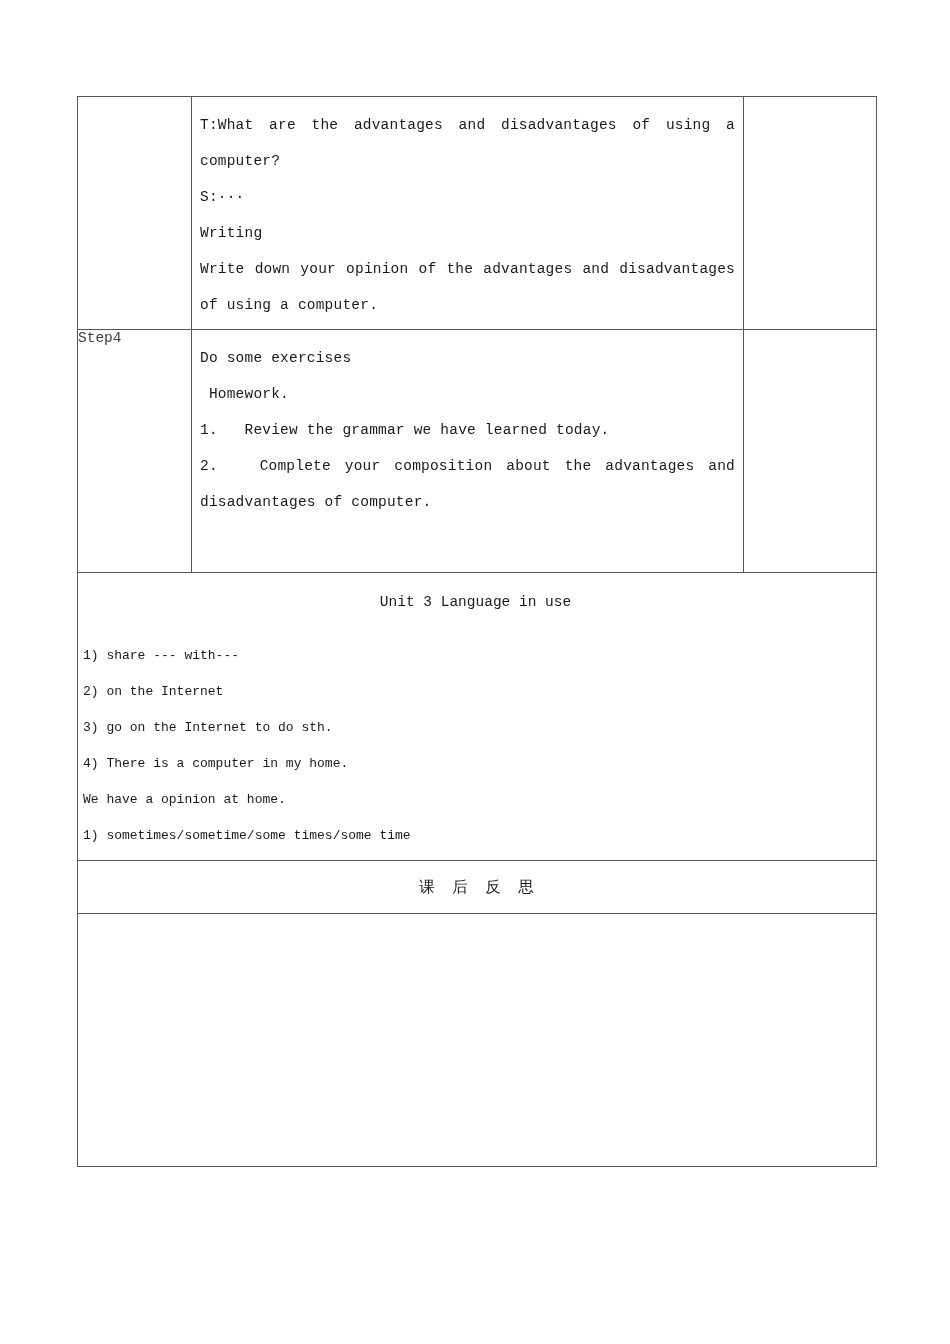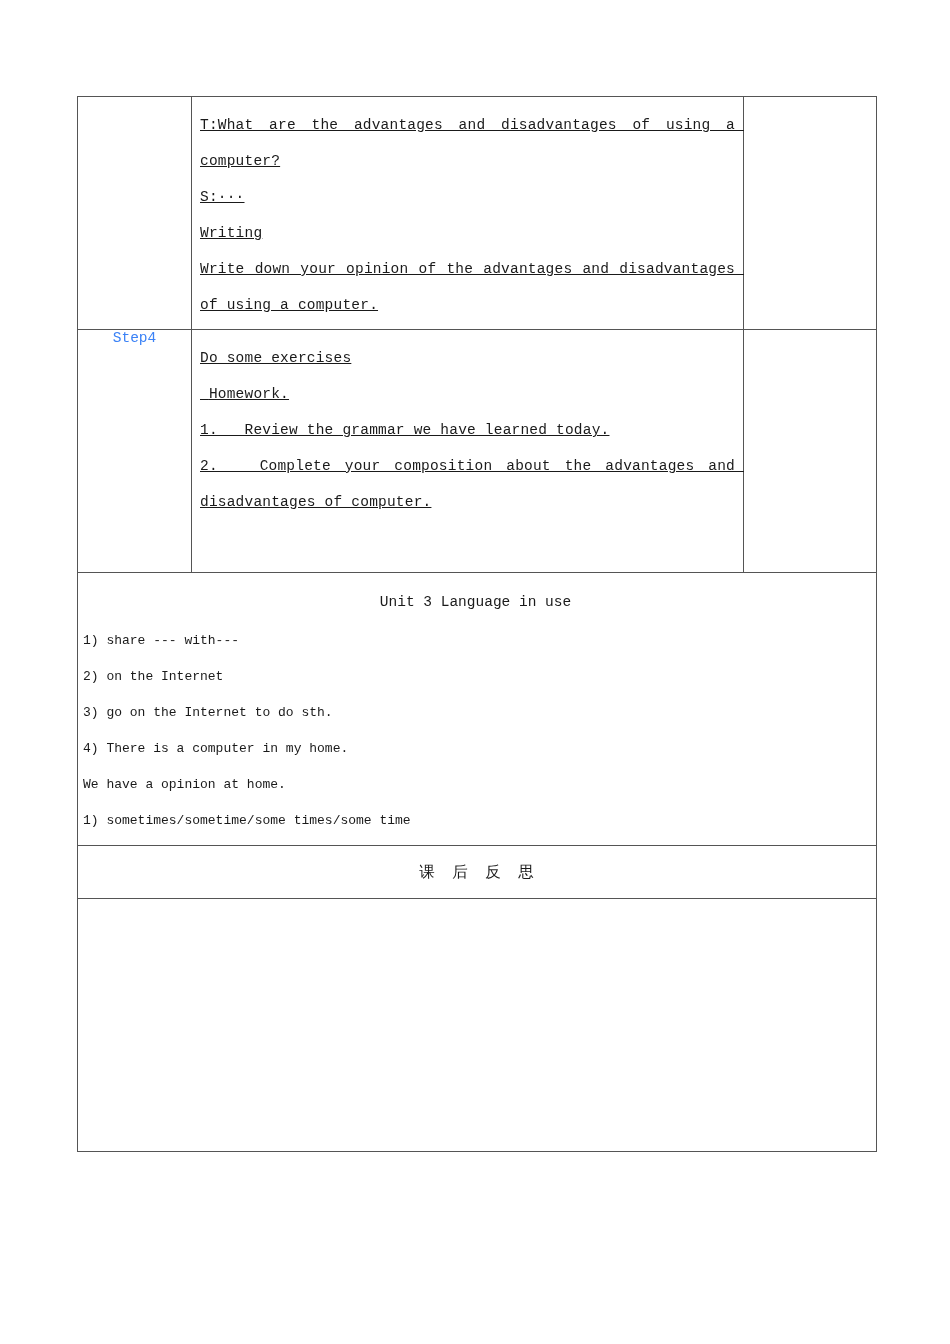--- a/index.html
+++ b/index.html
@@ -35,27 +35,25 @@
     border: 1px solid #555;
     vertical-align: top;
     padding: 0;
   }
   .col-step   { width: 113px; }
   .col-main   { width: 551px; }
   .col-note   { width: 132px; }
 
   .cell-pad {
     padding: 10px 8px 6px 8px;
-    text-decoration: underline;
   }
   .cell-step {
-    text-align: center;
     vertical-align: middle;
     font-size: 14.5px;
-    color: #3b82f6;
+    color: #404040;
   }
   .para {
     font-size: 14.5px;
     line-height: 36px;
     margin: 0;
     white-space: pre-wrap;
     letter-spacing: 0.2px;
   }
   .para.just {
     text-align: justify;
@@ -77,21 +75,21 @@
     height: 268px;
     vertical-align: top;
   }
   .board-inner {
     padding: 14px 8px 6px 5px;
   }
   .board-title {
     text-align: center;
     font-size: 14.5px;
     line-height: 30px;
-    margin: 0 0 6px 0;
+    margin: 0 0 21px 0;
   }
   .board-line {
     font-size: 13px;
     line-height: 36px;
     margin: 0;
     white-space: pre-wrap;
   }
   .reflect-cell {
     height: 252px;
   }

